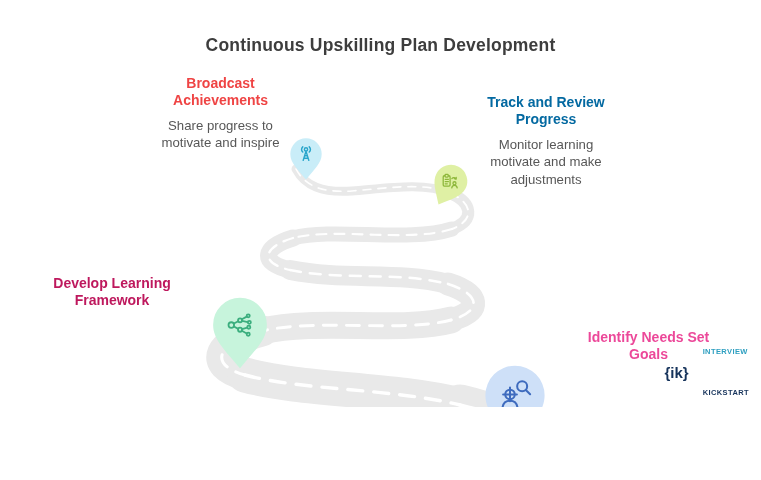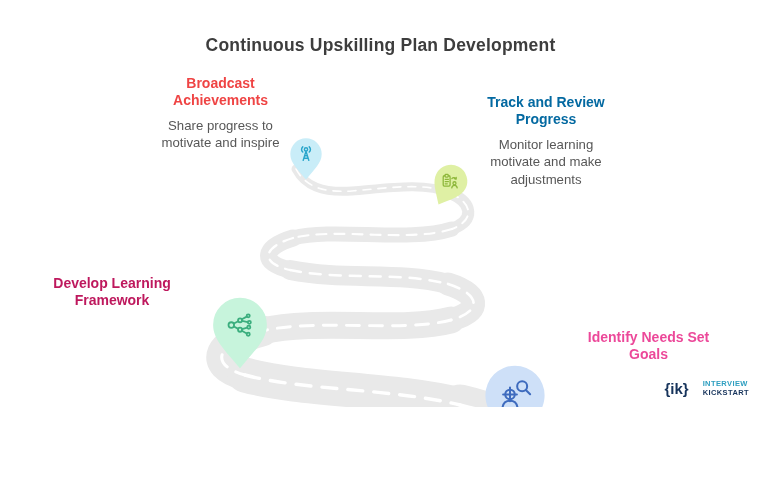--- a/index.html
+++ b/index.html
@@ -24,21 +24,21 @@
   .h-cyan{color:#ef4444;}
   .h-green{color:#0369a1;}
   .h-emerald{color:#be185d;}
   .h-blue{color:#ec4899;}
   .logo{
     position:absolute;right:12px;bottom:10px;display:flex;align-items:center;gap:14px;
   }
   .logo-mark{font-size:15px;font-weight:bold;color:#16335B;}
   .logo-text{display:flex;flex-direction:column;line-height:1.12;}
   .logo-top{font-size:7.5px;font-weight:bold;letter-spacing:.4px;color:#2E9FC0;}
-  .logo-bottom{font-size:7.5px;font-weight:bold;letter-spacing:.4px;color:#16335B;}
+  .logo-bottom{font-size:7.5px;font-weight:bold;letter-spacing:.4px;color:#16335B;margin-top:32px;}
 </style>
 </head>
 <body>
 
 <div id="stage">
 
   <svg id="scene" viewBox="0 0 761 480" xmlns="http://www.w3.org/2000/svg">
 
     <g fill="none" stroke-linecap="round">
       <g stroke="#E9E9E9">

